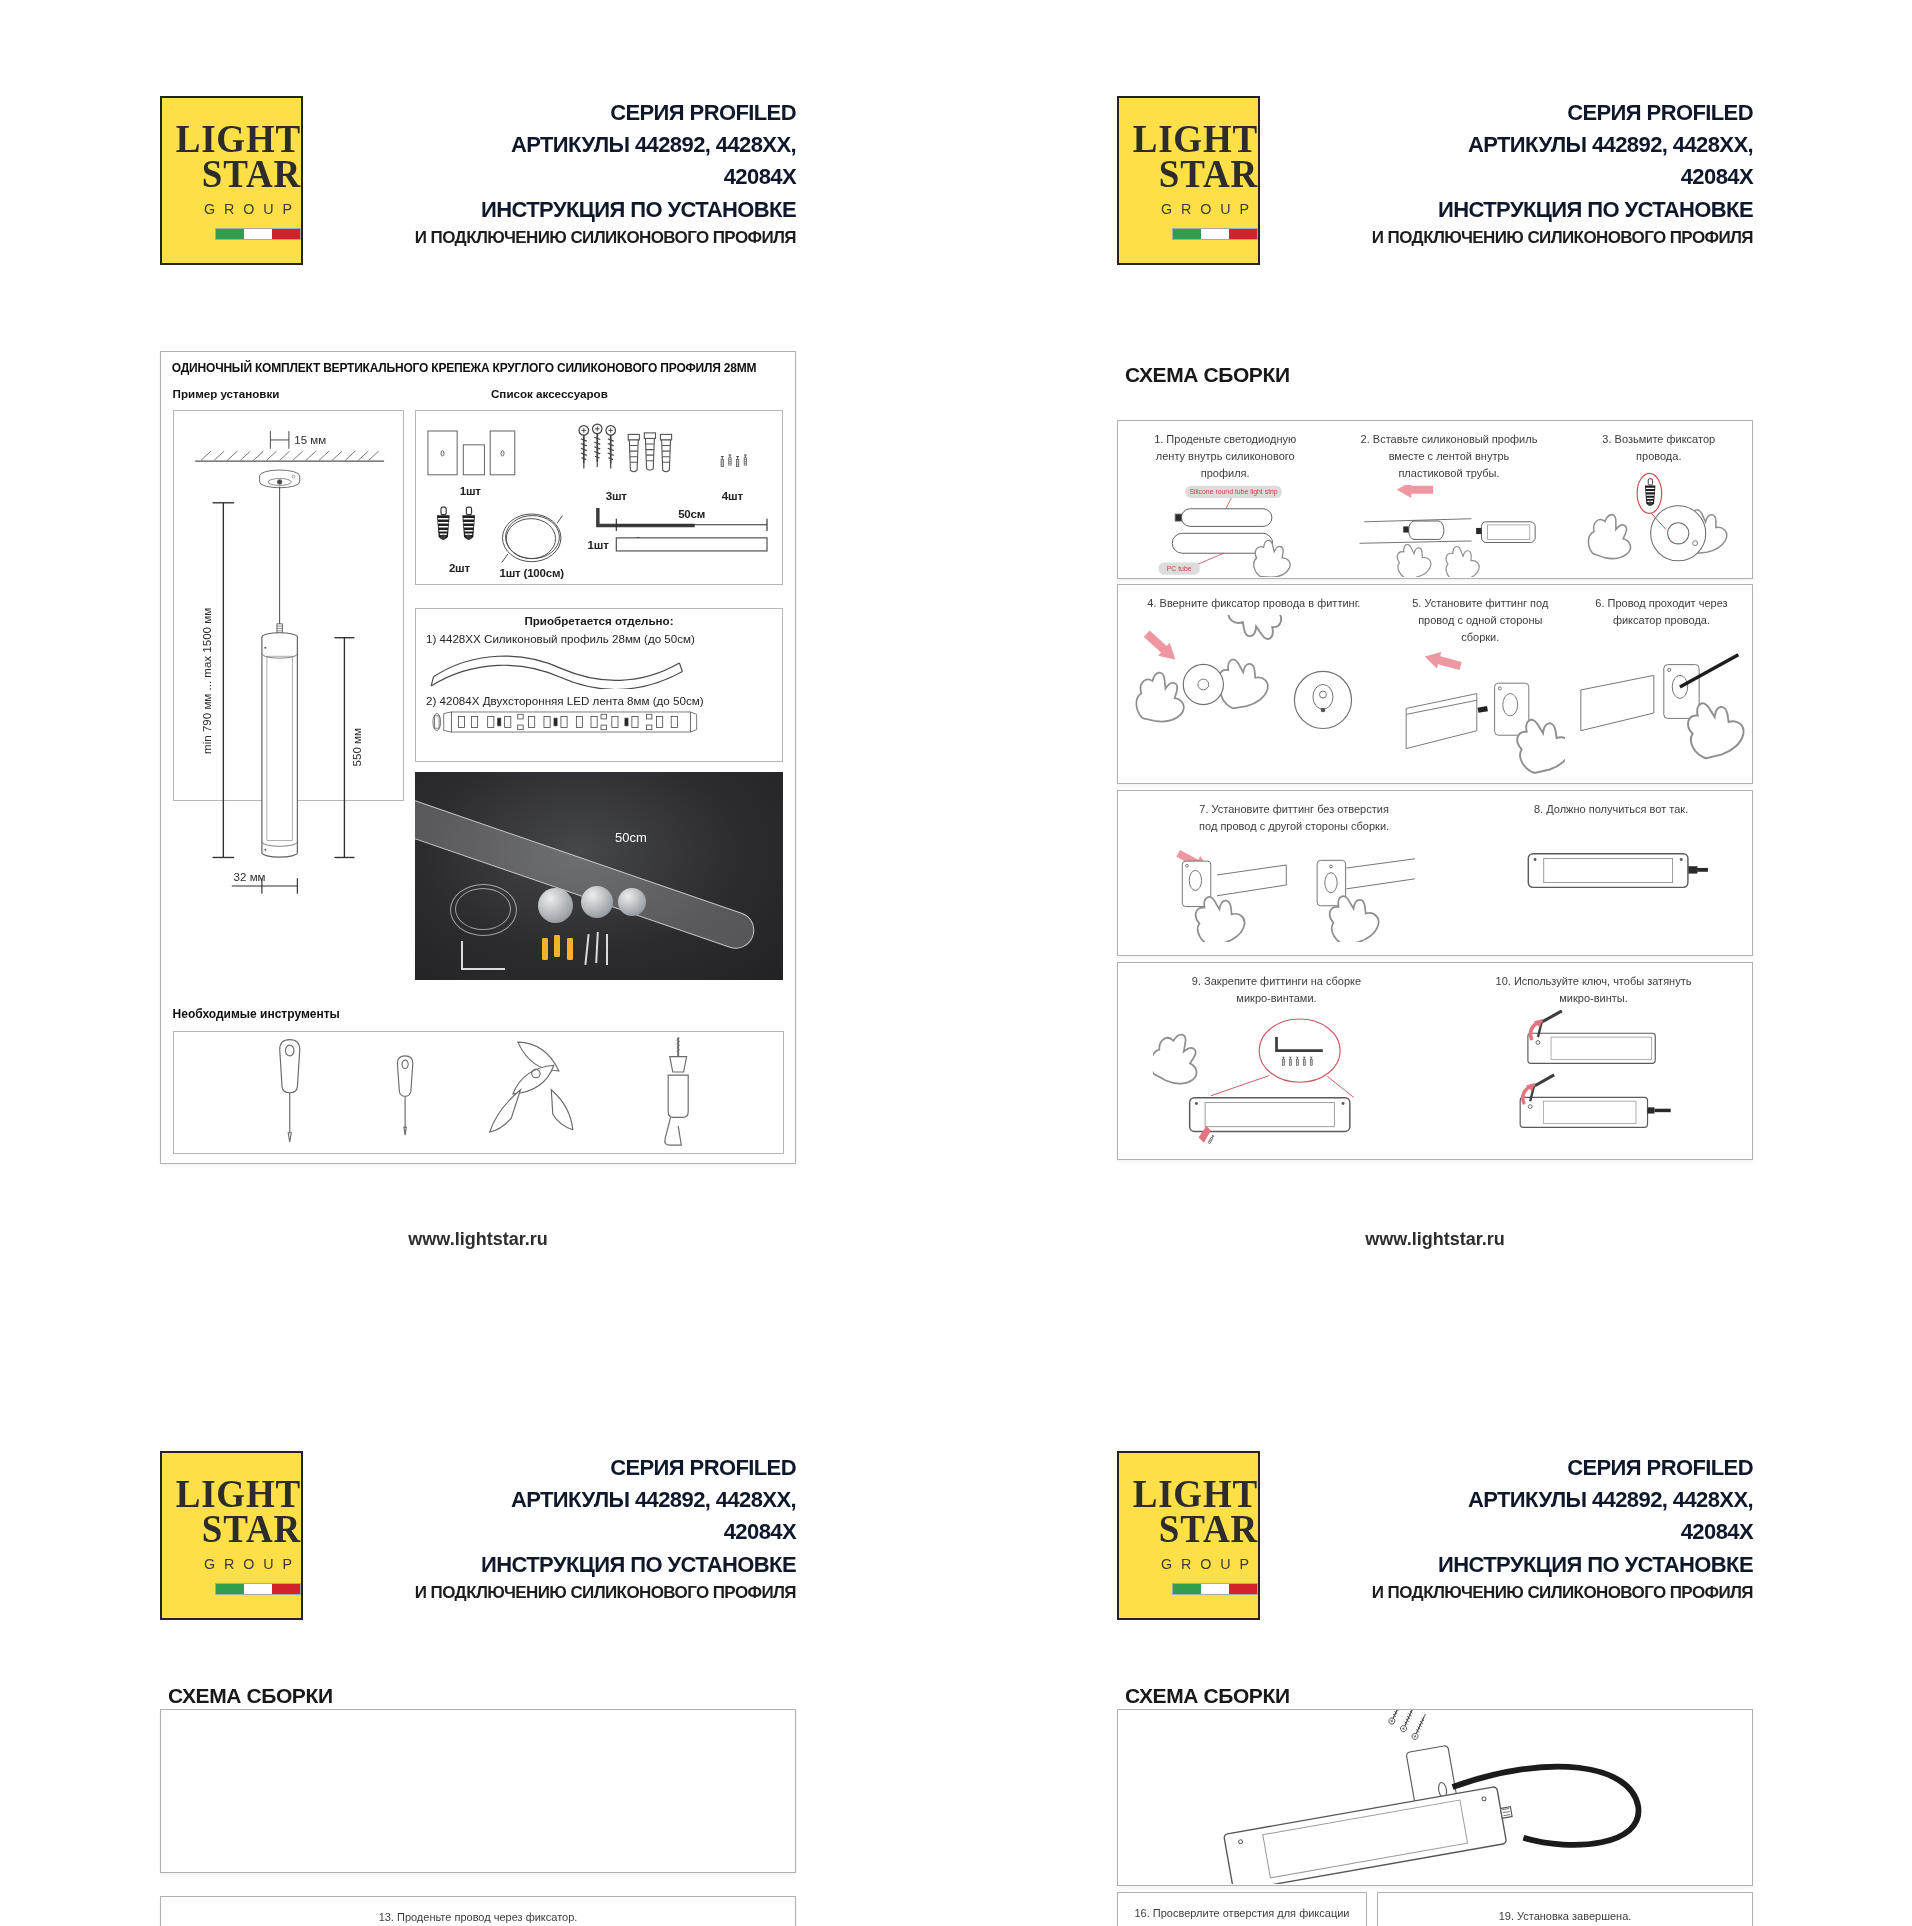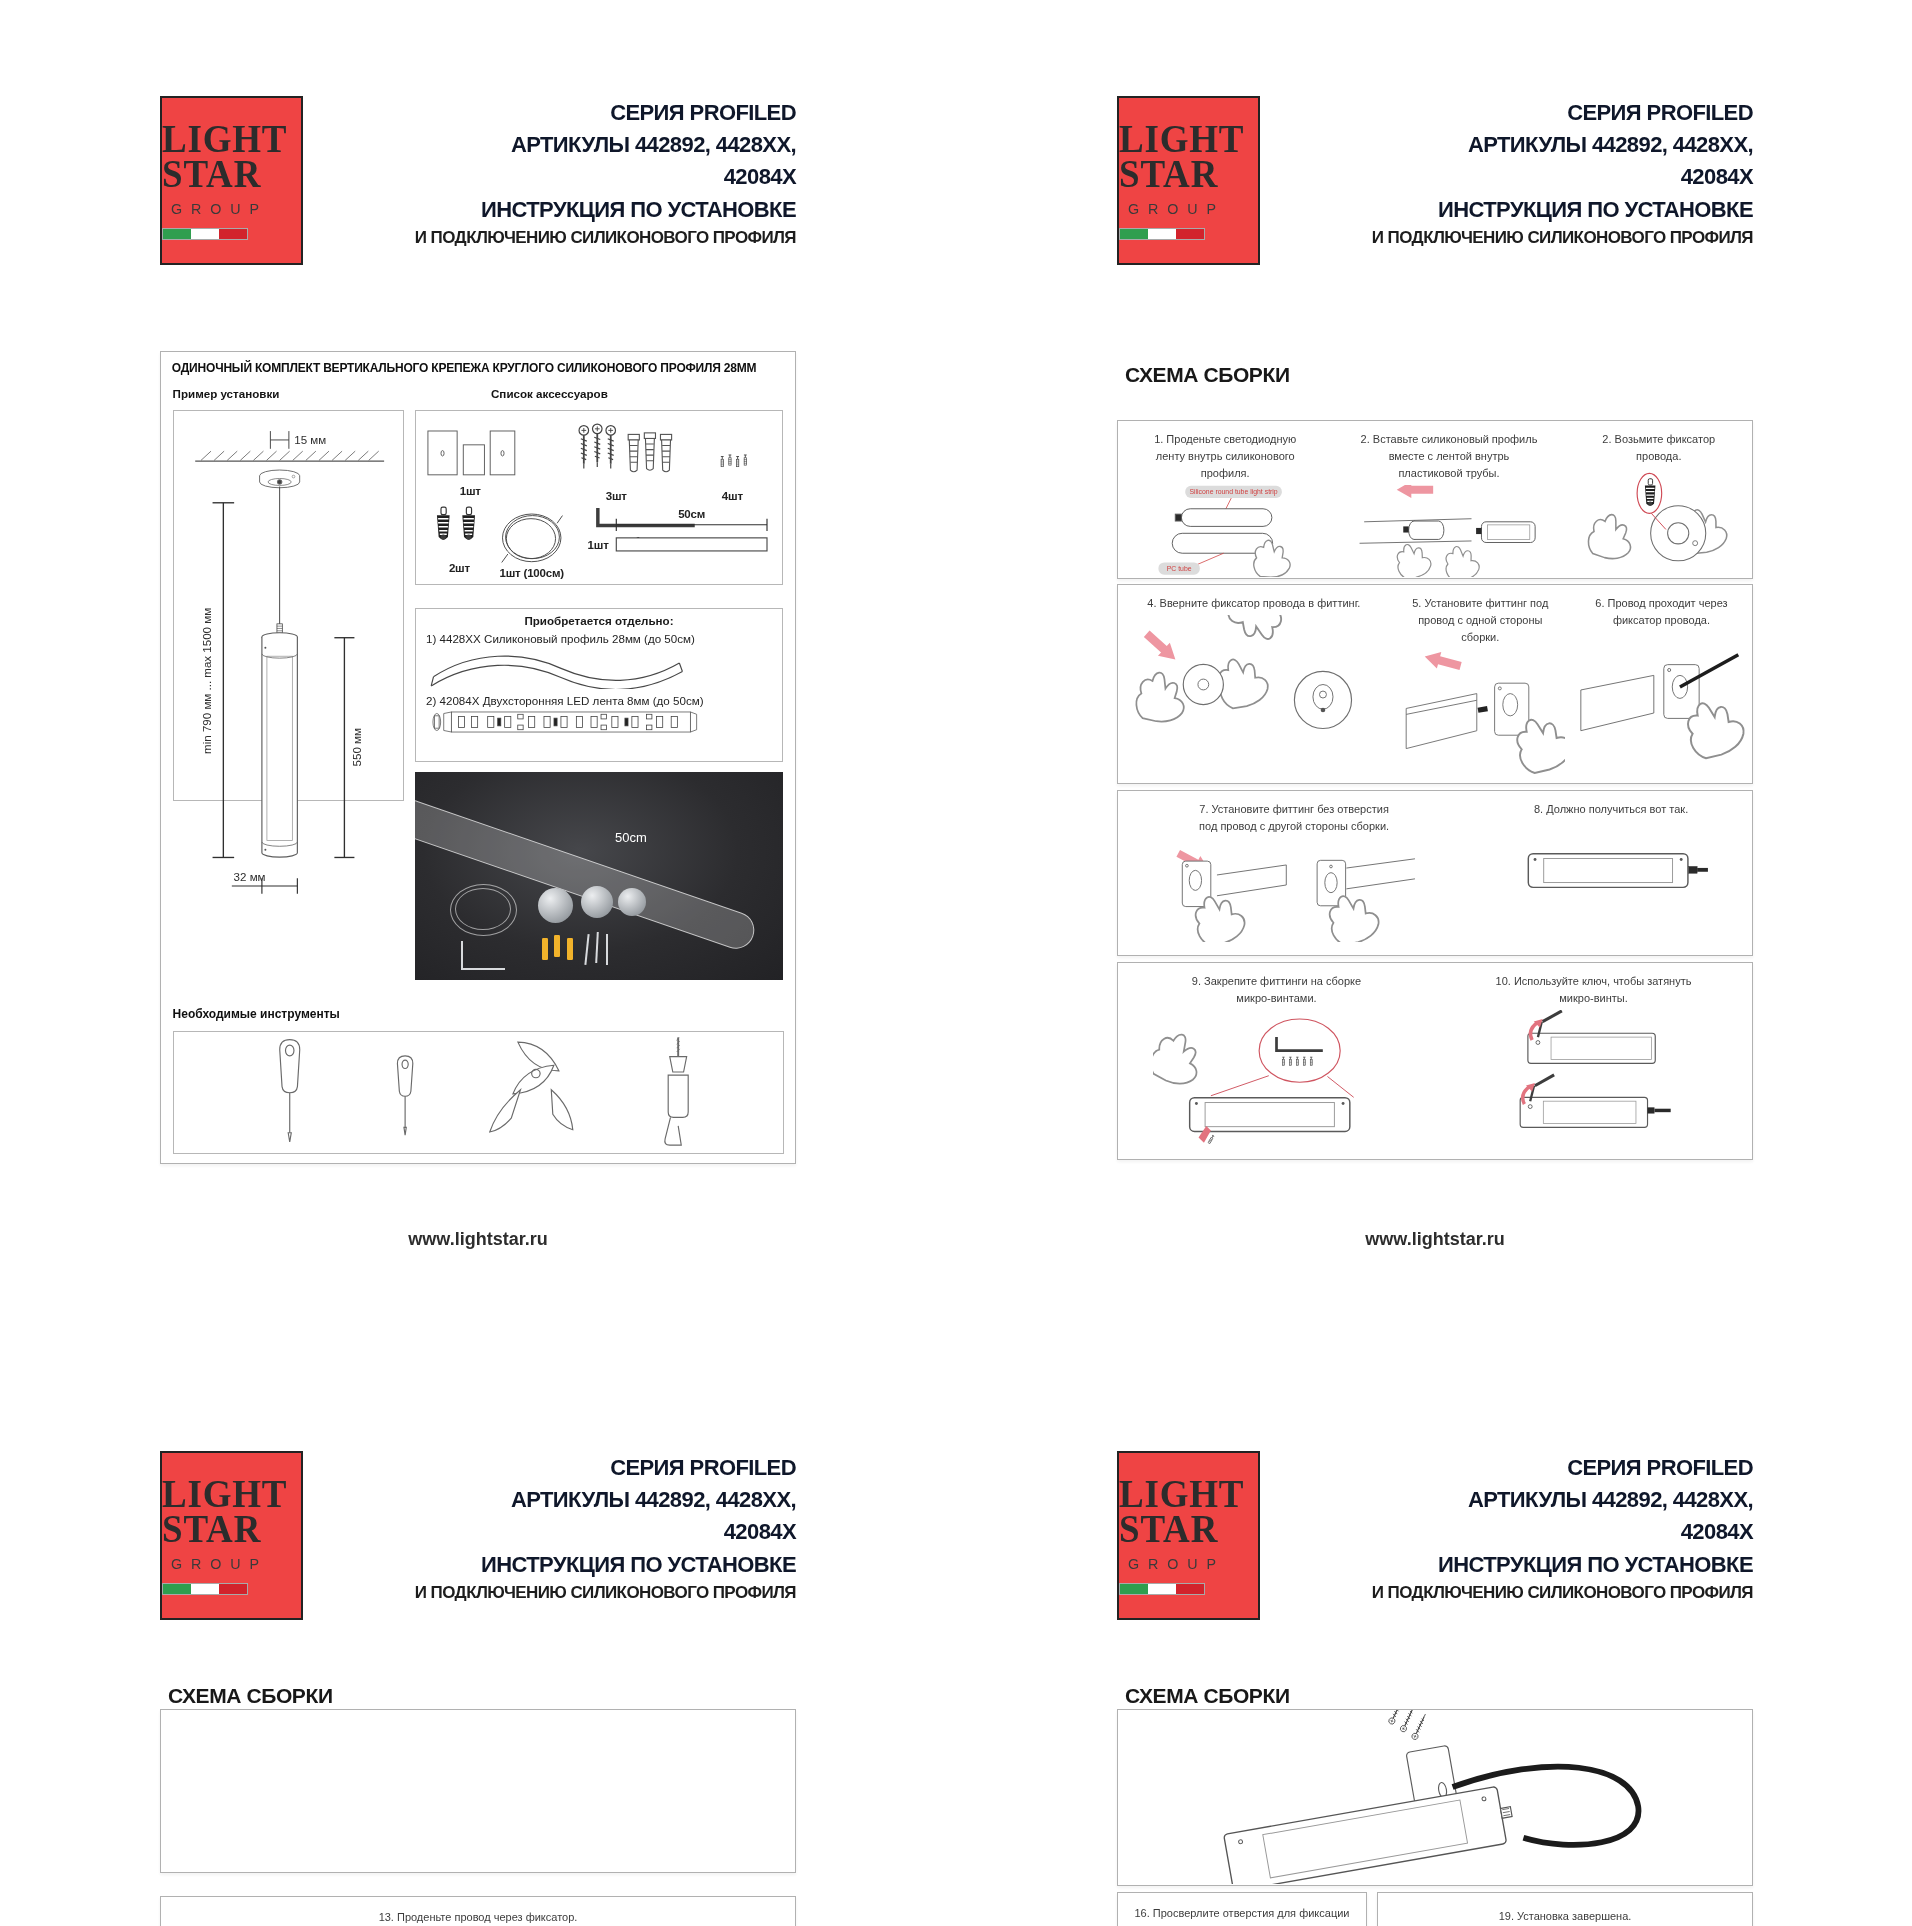--- a/index.html
+++ b/index.html
@@ -3,22 +3,22 @@
 <meta charset="utf-8">
 <style>
   html,body{margin:0;padding:0;background:#fff}
   .sheet{position:relative;width:1913px;height:2710px;background:#fff;overflow:hidden;
          font-family:"Liberation Sans",sans-serif;color:#222}
   .q{position:absolute;width:956px;height:1355px}
   #q1{left:0;top:0}#q2{left:957px;top:0}#q3{left:0;top:1355px}#q4{left:957px;top:1355px}
 
   
   .hdr{position:absolute;left:160px;top:96px;width:636px;display:flex;justify-content:space-between}
-  .logo{width:143px;height:169px;border:2.7px solid #232323;box-sizing:border-box;background:#ef4444;
-        display:flex;flex-direction:column;align-items:flex-start;justify-content:center}
+  .logo{width:143px;height:169px;border:2.7px solid #232323;box-sizing:border-box;background:#fde047;
+        display:flex;flex-direction:column;align-items:flex-end;justify-content:center}
   .logo-word{font-family:"Liberation Serif",serif;font-weight:700;font-size:37px;line-height:.95;
              color:#2c2c2c;letter-spacing:0.8px;transform:scaleY(1.1)}
   .logo-group{margin-top:10px;font-size:14.3px;letter-spacing:8.9px;padding-left:8.9px;color:#3a3a3a}
   .flag{margin-top:10.8px;width:86px;height:12px;border:0.8px solid #a9a9a9;box-sizing:border-box;display:flex}
   .flag i{flex:1}
   .htxt{flex:1;text-align:right;padding-top:0.8px}
   .hline{font-weight:700;font-size:22px;line-height:1.47;letter-spacing:-0.6px;color:#0f172a;white-space:nowrap}
   .hsub{font-weight:700;font-size:17px;line-height:1.4;letter-spacing:-0.6px;color:#1d1d1d;white-space:nowrap}
 
   .panel{position:absolute;background:#fff;border:1.5px solid #b1b1b1;box-sizing:border-box;box-shadow:0 1.5px 3.1px rgba(0,0,0,.05)}
@@ -398,21 +398,21 @@
               <rect x="132" y="108" width="14" height="16" fill="#2a2a2a" stroke="none"></rect>
               <rect x="336" y="96" width="140" height="54" rx="12"></rect>
               <rect x="352" y="104" width="110" height="38" fill="none" stroke="#999" stroke-width="2"></rect>
               <rect x="322" y="112" width="14" height="16" fill="#2a2a2a" stroke="none"></rect>
             </g>
             <use href="#hand" transform="translate(96,150) rotate(-12) scale(1.05)"></use>
             <use href="#hand" transform="translate(226,152) rotate(-8) scale(1.05)"></use>
           </svg>
         </div>
         <div class="cell" style="flex:1">
-          <div class="stext" style="max-width:154px">2. Возьмите фиксатор провода.</div>
+          <div class="stext" style="max-width:154px">3. Возьмите фиксатор провода.</div>
           <svg class="ill" width="162" height="96" viewBox="0 0 420 250">
             <use href="#hand" transform="translate(40,90) rotate(14) scale(1.35)"></use>
             <use href="#hand" transform="translate(250,100) rotate(-10) scale(1.35)"></use>
             <use href="#discB" transform="translate(260,170) scale(0.92)"></use>
             <ellipse cx="185" cy="66" rx="32" ry="52" fill="none" stroke="#cf4a55" stroke-width="3"></ellipse>
             <use href="#fixator" transform="translate(172,28) scale(1.25)"></use>
             <line x1="190" y1="118" x2="228" y2="160" stroke="#cf4a55" stroke-width="2.5"></line>
           </svg>
         </div>
       </div>

